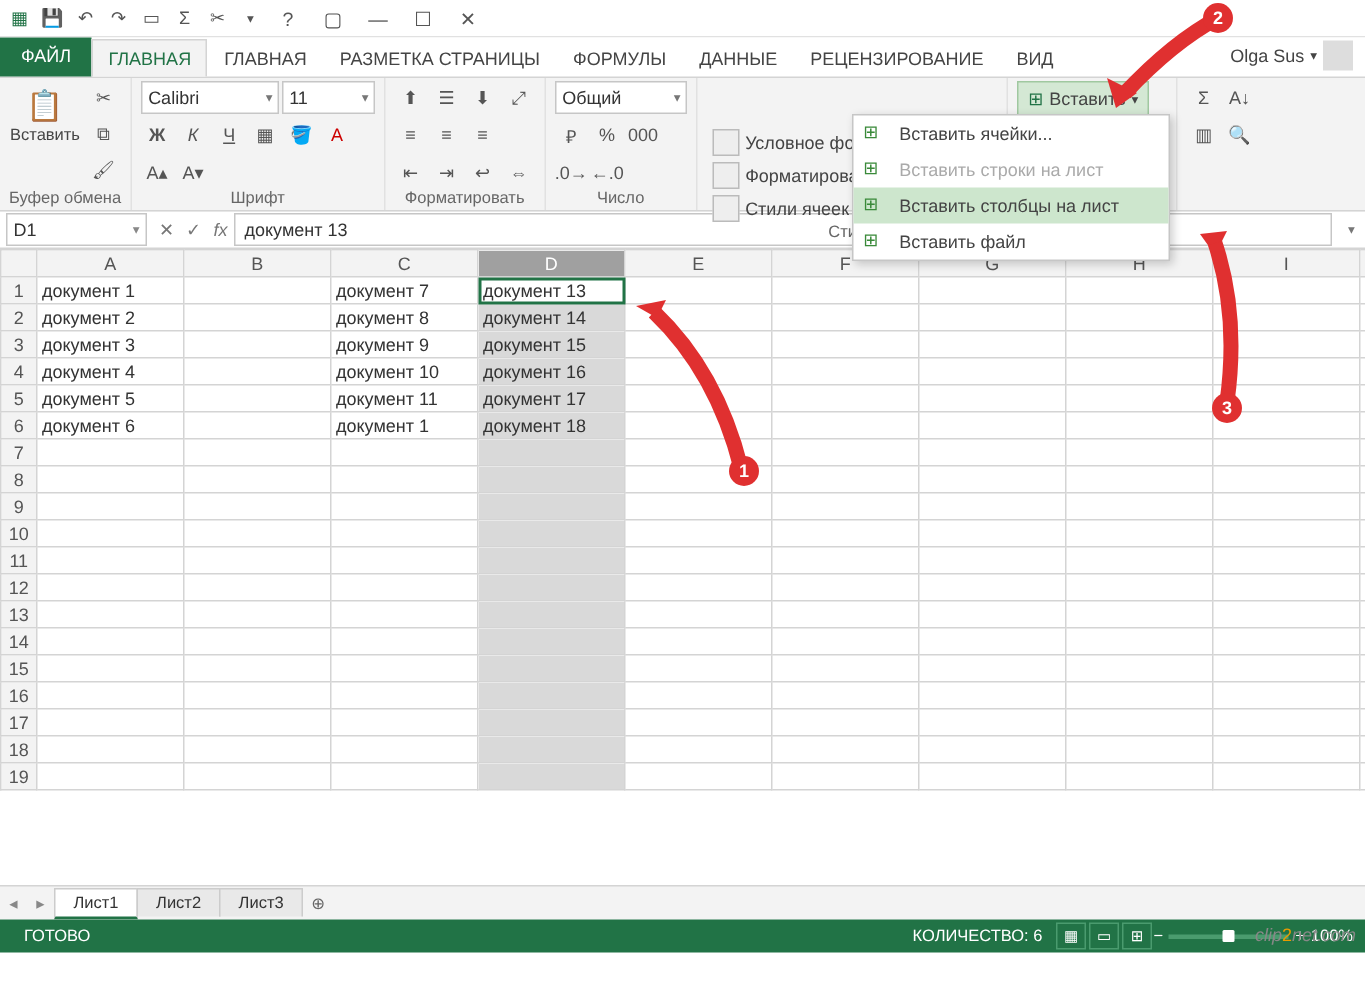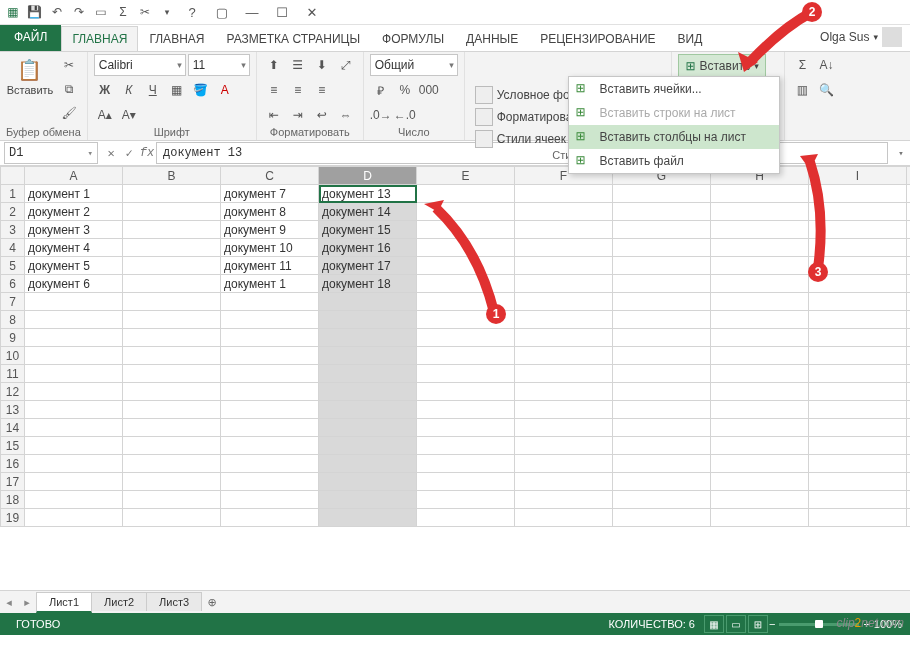--- a/index.html
+++ b/index.html
@@ -28,21 +28,21 @@
 .combo{height:20px;border:1px solid #c6c6c6;background:#fff;display:flex;align-items:center;padding:0 16px 0 4px;font-size:12px;position:relative;cursor:pointer;min-width:40px;}
 .combo::after{content:"▾";position:absolute;right:3px;color:#777;font-size:9px;}
 .stylebtn{height:20px;display:flex;align-items:center;gap:4px;padding:0 4px;cursor:pointer;font-size:12px;color:#444;}
 .stylebtn .sqic{width:16px;height:16px;background:#eee;border:1px solid #bbb;}
 .insertbtn{border:1px solid #a0c8a0;background:#d4e8d4;padding:2px 6px;display:flex;align-items:center;gap:4px;height:18px;}
 .dropdown{position:absolute;top:24px;right:4px;width:210px;background:#fff;border:1px solid #c6c6c6;box-shadow:2px 2px 6px rgba(0,0,0,0.2);z-index:50;}
 .dropdown .ditem{padding:5px 8px 5px 30px;font-size:12px;color:#444;cursor:pointer;position:relative;}
 .dropdown .ditem.disabled{color:#aaa;}
 .dropdown .ditem.highlight{background:#cde6cd;}
 .dropdown .ditem .dic{position:absolute;left:6px;top:4px;width:16px;height:16px;}
-.fbar{height:24px;border-bottom:1px solid #d4d4d4;display:flex;align-items:center;font-family:Liberation Mono, monospace;}
+.fbar{height:24px;border-bottom:1px solid #d4d4d4;display:flex;align-items:center;}
 .namebox{width:84px;height:20px;border:1px solid #c6c6c6;margin:0 4px;padding:0 4px;display:flex;align-items:center;font-size:12px;position:relative;}
 .namebox::after{content:"▾";position:absolute;right:4px;color:#888;font-size:9px;}
 .fbar .fxic{width:18px;text-align:center;color:#777;}
 .formula{flex:1;height:20px;border:1px solid #c6c6c6;margin-right:4px;padding:0 6px;display:flex;align-items:center;font-size:12px;}
 .grid-wrap{position:relative;height:424px;overflow:hidden;background:#fff;}
 table.sheet{border-collapse:collapse;table-layout:fixed;width:100%;}
 table.sheet th,table.sheet td{border:1px solid #d4d4d4;height:17px;font-size:12px;padding:0 3px;text-align:left;white-space:nowrap;overflow:hidden;}
 table.sheet th{background:#f3f3f3;color:#555;font-weight:normal;text-align:center;}
 table.sheet th.rowh{width:22px;text-align:center;}
 table.sheet th.selcol,table.sheet td.selcol{background:#d9d9d9;}

